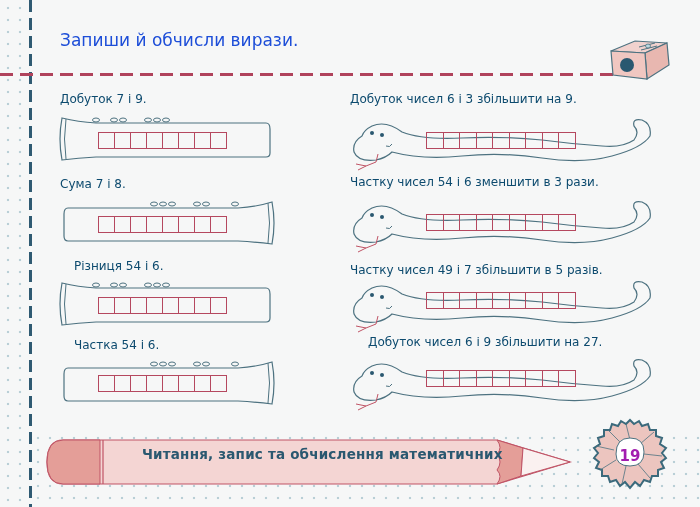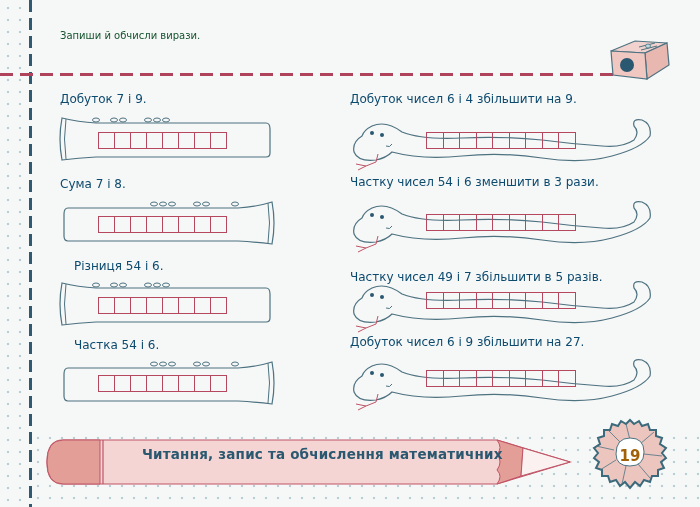--- a/index.html
+++ b/index.html
@@ -7,28 +7,28 @@
   .dots-left { position:absolute; left:0; top:0; width:30px; height:507px;
     background-image: radial-gradient(circle, #b9cfd6 1.3px, transparent 1.6px);
     background-size:12px 12px; background-position:2px 2px; background-color:#f6f7f7; }
   .dots-bottom { position:absolute; left:30px; top:430px; width:670px; height:77px;
     background-image: radial-gradient(circle, #b9cfd6 1.3px, transparent 1.6px);
     background-size:12px 12px; background-position:2px 2px; }
   .vline { position:absolute; left:29px; top:0; width:3px; height:507px;
     background: repeating-linear-gradient(to bottom, #2f5a72 0 12px, transparent 12px 18px); }
   .hline { position:absolute; left:0; top:73px; width:615px; height:3px;
     background: repeating-linear-gradient(to right, #b0435c 0 13px, transparent 13px 20px); }
-  .instruction { position:absolute; left:60px; top:30px; font-size:10px; color:#14532d; }
+  .instruction { position:absolute; left:60px; top:30px; font-size:17px; color:#1d4ed8; }
   .task-label { position:absolute; font-size:12px; color:#0c4a6e; white-space:nowrap; }
   .fig { position:absolute; }
   .boxes { position:absolute; display:flex; }
   .box { width:17px; height:17px; border:1px solid #b5485f; margin-left:-1px; box-sizing:border-box; }
   .box.s { width:17.5px; }
   .banner-text { position:absolute; left:142px; top:445px; font-size:13.5px; line-height:18px; color:#2a5870; font-weight:bold; letter-spacing:0.2px; }
-  .page-num { position:absolute; left:608px; top:441px; width:44px; height:30px; text-align:center; line-height:30px; font-size:15px; font-weight:bold; color:#a16207; }
+  .page-num { position:absolute; left:608px; top:441px; width:44px; height:30px; text-align:center; line-height:30px; font-size:15px; font-weight:bold; color:#a21caf; }
 </style>
 </head>
 <body>
 
 <div class="dots-left"></div>
 <div class="dots-bottom"></div>
 <div class="vline"></div>
 <div class="hline"></div>
 
 <div class="instruction">Запиши й обчисли вирази.</div>
@@ -131,21 +131,21 @@
   <div class="box"></div>
     <div class="box"></div>
     <div class="box"></div>
     <div class="box"></div>
     <div class="box"></div>
     <div class="box"></div>
     <div class="box"></div>
     <div class="box"></div>
 </div>
 
-<div class="task-label" style="left:350px;top:92px">Добуток чисел 6 і 4 збільшити на 9.</div>
+<div class="task-label" style="left:350px;top:92px">Добуток чисел 6 і 3 збільшити на 9.</div>
 <svg class="fig" style="left:342px;top:114px" width="320" height="60" viewBox="0 0 320 60">
   <path d="M20,22 Q10,28 12,38 Q16,48 34,46 Q44,44 50,38 Q80,46 120,42 Q160,38 200,44 Q240,50 270,42 Q300,34 308,22 Q310,10 300,6 Q290,4 292,12 Q298,18 292,26 Q280,34 260,32 Q230,30 200,26 Q160,22 120,24 Q80,26 60,18 Q44,6 30,12 Q22,16 20,22 Z" fill="#f6f7f7" stroke="#4d7280" stroke-width="1.2"></path>
   <circle cx="30" cy="19" r="2" fill="#2a5870"></circle>
     <circle cx="40" cy="21" r="2" fill="#2a5870"></circle>
   <path d="M44,32 Q48,34 50,30" fill="none" stroke="#4d7280" stroke-width="1"></path>
   <path d="M36,40 L34,48 L24,52 L14,50 M24,52 L16,56" fill="none" stroke="#c05466" stroke-width="1"></path>
 </svg>
 <div class="boxes" style="left:427px;top:132px">
   <div class="box s"></div>
     <div class="box s"></div>
@@ -171,41 +171,41 @@
     <div class="box s"></div>
     <div class="box s"></div>
     <div class="box s"></div>
     <div class="box s"></div>
     <div class="box s"></div>
     <div class="box s"></div>
     <div class="box s"></div>
     <div class="box s"></div>
 </div>
 
-<div class="task-label" style="left:350px;top:270px">Частку чисел 49 і 7 збільшити в 5 разів.</div>
+<div class="task-label" style="left:350px;top:263px">Частку чисел 49 і 7 збільшити в 5 разів.</div>
 <svg class="fig" style="left:342px;top:276px" width="320" height="60" viewBox="0 0 320 60">
   <path d="M20,22 Q10,28 12,38 Q16,48 34,46 Q44,44 50,38 Q80,46 120,42 Q160,38 200,44 Q240,50 270,42 Q300,34 308,22 Q310,10 300,6 Q290,4 292,12 Q298,18 292,26 Q280,34 260,32 Q230,30 200,26 Q160,22 120,24 Q80,26 60,18 Q44,6 30,12 Q22,16 20,22 Z" fill="#f6f7f7" stroke="#4d7280" stroke-width="1.2"></path>
   <circle cx="30" cy="19" r="2" fill="#2a5870"></circle>
     <circle cx="40" cy="21" r="2" fill="#2a5870"></circle>
   <path d="M44,32 Q48,34 50,30" fill="none" stroke="#4d7280" stroke-width="1"></path>
   <path d="M36,40 L34,48 L24,52 L14,50 M24,52 L16,56" fill="none" stroke="#c05466" stroke-width="1"></path>
 </svg>
 <div class="boxes" style="left:427px;top:292px">
   <div class="box s"></div>
     <div class="box s"></div>
     <div class="box s"></div>
     <div class="box s"></div>
     <div class="box s"></div>
     <div class="box s"></div>
     <div class="box s"></div>
     <div class="box s"></div>
     <div class="box s"></div>
 </div>
 
-<div class="task-label" style="left:350px;top:335px">Добуток чисел 6 і 9 збільшити на 27.</div>
+<div class="task-label" style="left:368px;top:335px">Добуток чисел 6 і 9 збільшити на 27.</div>
 <svg class="fig" style="left:342px;top:354px" width="320" height="60" viewBox="0 0 320 60">
   <path d="M20,22 Q10,28 12,38 Q16,48 34,46 Q44,44 50,38 Q80,46 120,42 Q160,38 200,44 Q240,50 270,42 Q300,34 308,22 Q310,10 300,6 Q290,4 292,12 Q298,18 292,26 Q280,34 260,32 Q230,30 200,26 Q160,22 120,24 Q80,26 60,18 Q44,6 30,12 Q22,16 20,22 Z" fill="#f6f7f7" stroke="#4d7280" stroke-width="1.2"></path>
   <circle cx="30" cy="19" r="2" fill="#2a5870"></circle>
     <circle cx="40" cy="21" r="2" fill="#2a5870"></circle>
   <path d="M44,32 Q48,34 50,30" fill="none" stroke="#4d7280" stroke-width="1"></path>
   <path d="M36,40 L34,48 L24,52 L14,50 M24,52 L16,56" fill="none" stroke="#c05466" stroke-width="1"></path>
 </svg>
 <div class="boxes" style="left:427px;top:370px">
   <div class="box s"></div>
     <div class="box s"></div>

